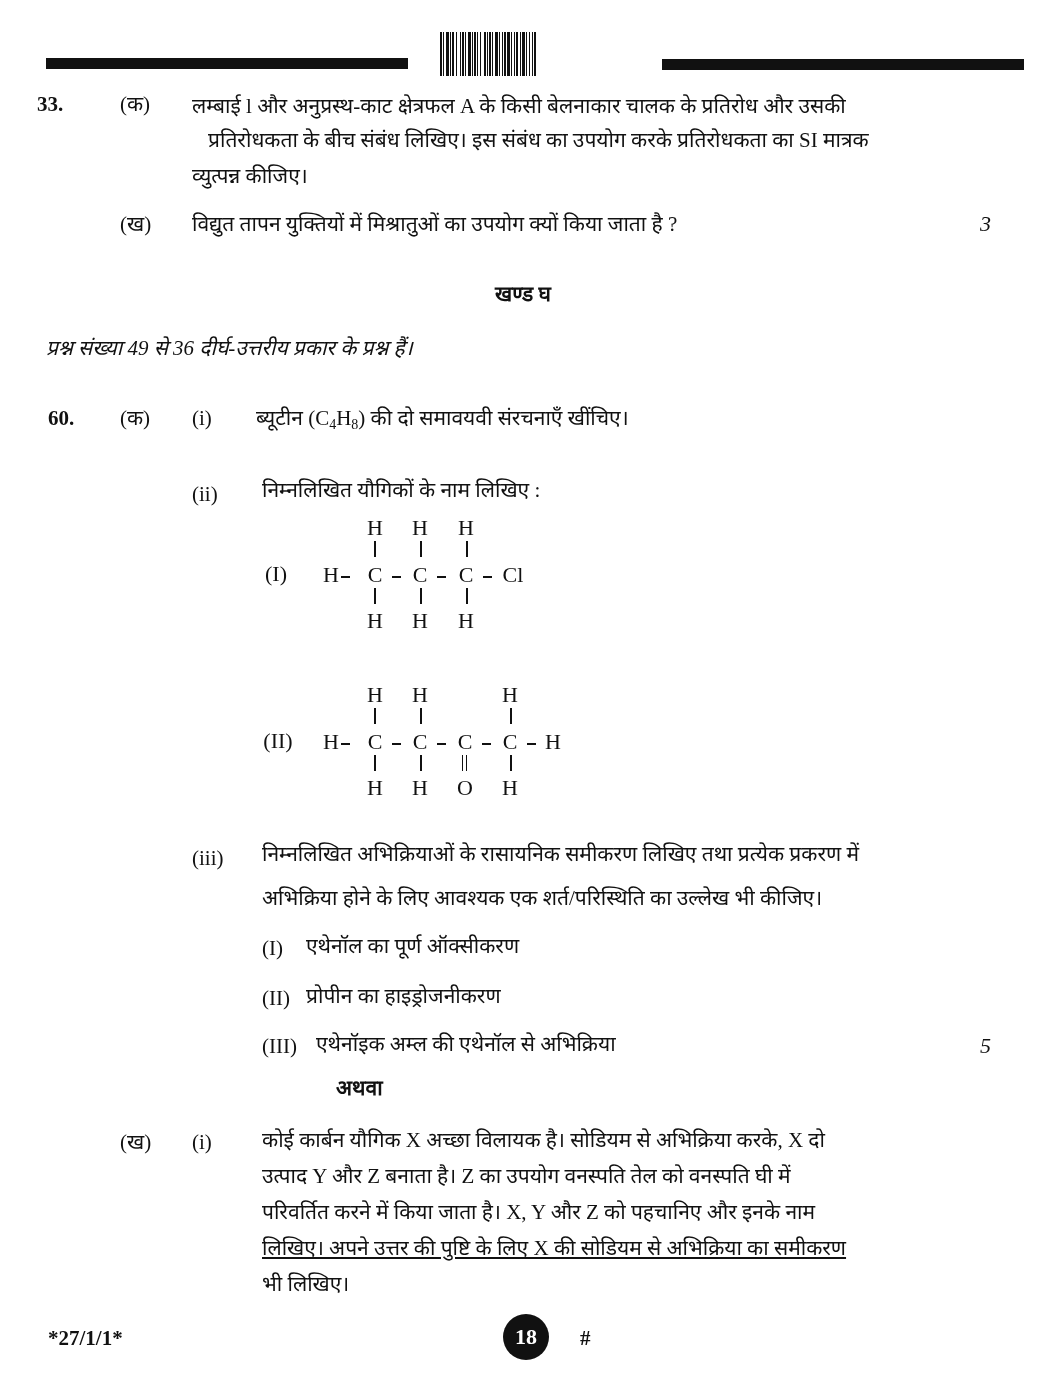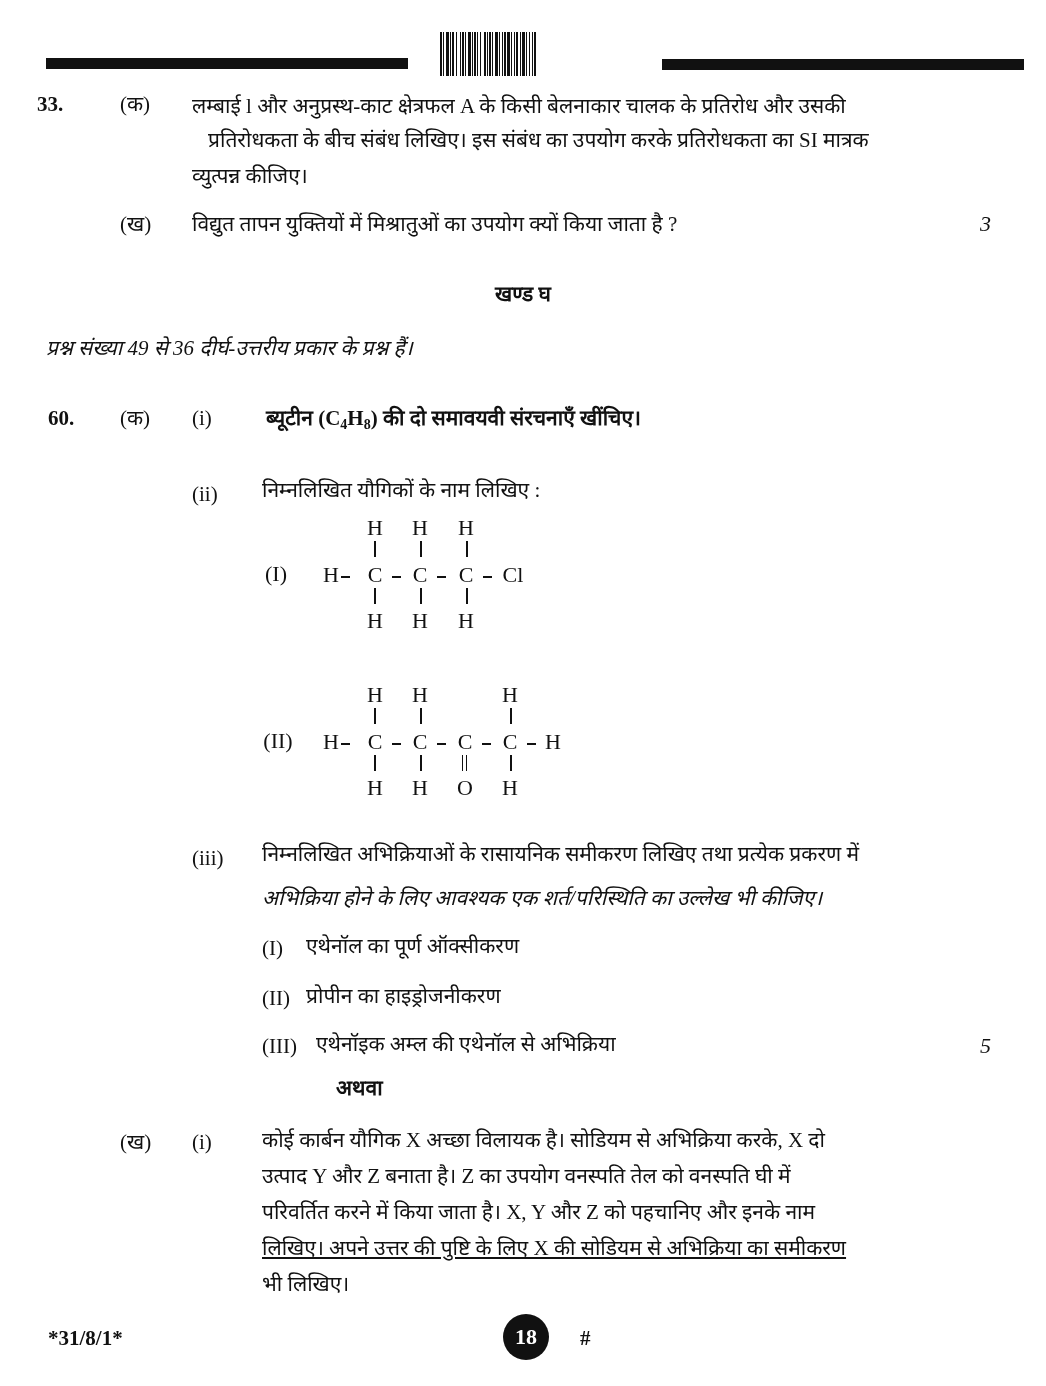--- a/index.html
+++ b/index.html
@@ -108,21 +108,21 @@
 <div class="t marks" style="left:980px; top:210px;">3</div>
 
 <div class="t center" style="left:0; width:1046px; top:280px; font-weight:bold;">खण्ड घ</div>
 <div class="t" style="left:46px; top:334px; font-style:italic;">
   <span>प्रश्न संख्या 49 से 36 दीर्घ-उत्तरीय प्रकार के प्रश्न हैं।</span>
 </div>
 
 <div class="t qnum" style="left:48px; top:404px;">60.</div>
 <div class="t" style="left:120px; top:404px;">(क)</div>
 <div class="t" style="left:192px; top:404px;">(i)</div>
-<div class="t" style="left:266px; top:404px;font-weight:bold;">
+<div class="t" style="left:256px; top:404px;">
   <span>ब्यूटीन (C</span><sub>4</sub><span>H</span><sub>8</sub><span>) की दो समावयवी संरचनाएँ खींचिए।</span>
 </div>
 
 <div class="t" style="left:192px; top:480px;">(ii)</div>
 <div class="t" style="left:262px; top:476px;">निम्नलिखित यौगिकों के नाम लिखिए :</div>
 
 <div class="chem" style="left:0; top:0; width:1046px; height:700px;">
   <div class="atom" style="left:258px; top:563px; width:36px;">(I)</div>
 
   <div class="atom" style="left:364px; top:517px;">H</div>
@@ -174,35 +174,35 @@
   <div class="dbl" style="left:462px; top:755px;"></div>
   <div class="vb" style="left:510px; top:755px;"></div>
   <div class="atom" style="left:364px; top:777px;">H</div>
   <div class="atom" style="left:409px; top:777px;">H</div>
   <div class="atom" style="left:454px; top:777px;">O</div>
   <div class="atom" style="left:499px; top:777px;">H</div>
 </div>
 
 <div class="t" style="left:192px; top:844px;">(iii)</div>
 <div class="t" style="left:262px; top:840px;">निम्नलिखित अभिक्रियाओं के रासायनिक समीकरण लिखिए तथा प्रत्येक प्रकरण में</div>
-<div class="t" style="left:262px; top:884px;font-style:italic;">अभिक्रिया होने के लिए आवश्यक एक शर्त/परिस्थिति का उल्लेख भी कीजिए।</div>
+<div class="t" style="left:262px; top:884px;">अभिक्रिया होने के लिए आवश्यक एक शर्त/परिस्थिति का उल्लेख भी कीजिए।</div>
 
 <div class="t" style="left:262px; top:934px;">(I)</div>
 <div class="t" style="left:306px; top:932px;">एथेनॉल का पूर्ण ऑक्सीकरण</div>
 <div class="t" style="left:262px; top:984px;">(II)</div>
 <div class="t" style="left:306px; top:982px;">प्रोपीन का हाइड्रोजनीकरण</div>
 <div class="t" style="left:262px; top:1032px;">(III)</div>
 <div class="t" style="left:316px; top:1030px;">एथेनॉइक अम्ल की एथेनॉल से अभिक्रिया</div>
 <div class="t marks" style="left:980px; top:1032px;">5</div>
 
 <div class="t" style="left:336px; top:1074px; font-weight:bold;">अथवा</div>
 
 <div class="t" style="left:120px; top:1128px;">(ख)</div>
 <div class="t" style="left:192px; top:1128px;">(i)</div>
 <div class="t" style="left:262px; top:1126px;">कोई कार्बन यौगिक X अच्छा विलायक है। सोडियम से अभिक्रिया करके, X दो</div>
 <div class="t" style="left:262px; top:1162px;">उत्पाद Y और Z बनाता है। Z का उपयोग वनस्पति तेल को वनस्पति घी में</div>
 <div class="t" style="left:262px; top:1198px;">परिवर्तित करने में किया जाता है।  X, Y और Z को पहचानिए और इनके नाम</div>
 <div class="t" style="left:262px; top:1234px;text-decoration:underline;">लिखिए। अपने उत्तर की पुष्टि के लिए X की सोडियम से अभिक्रिया का समीकरण</div>
 <div class="t" style="left:262px; top:1270px;">भी लिखिए।</div>
 
-<div class="t" style="left:48px; top:1324px; font-weight:bold;">*31/8/1*</div>
+<div class="t" style="left:48px; top:1324px; font-weight:bold;">*27/1/1*</div>
 <div class="pageno">18</div>
 <div class="t" style="left:580px; top:1324px; font-weight:bold;">#</div>
 
 </body></html>

